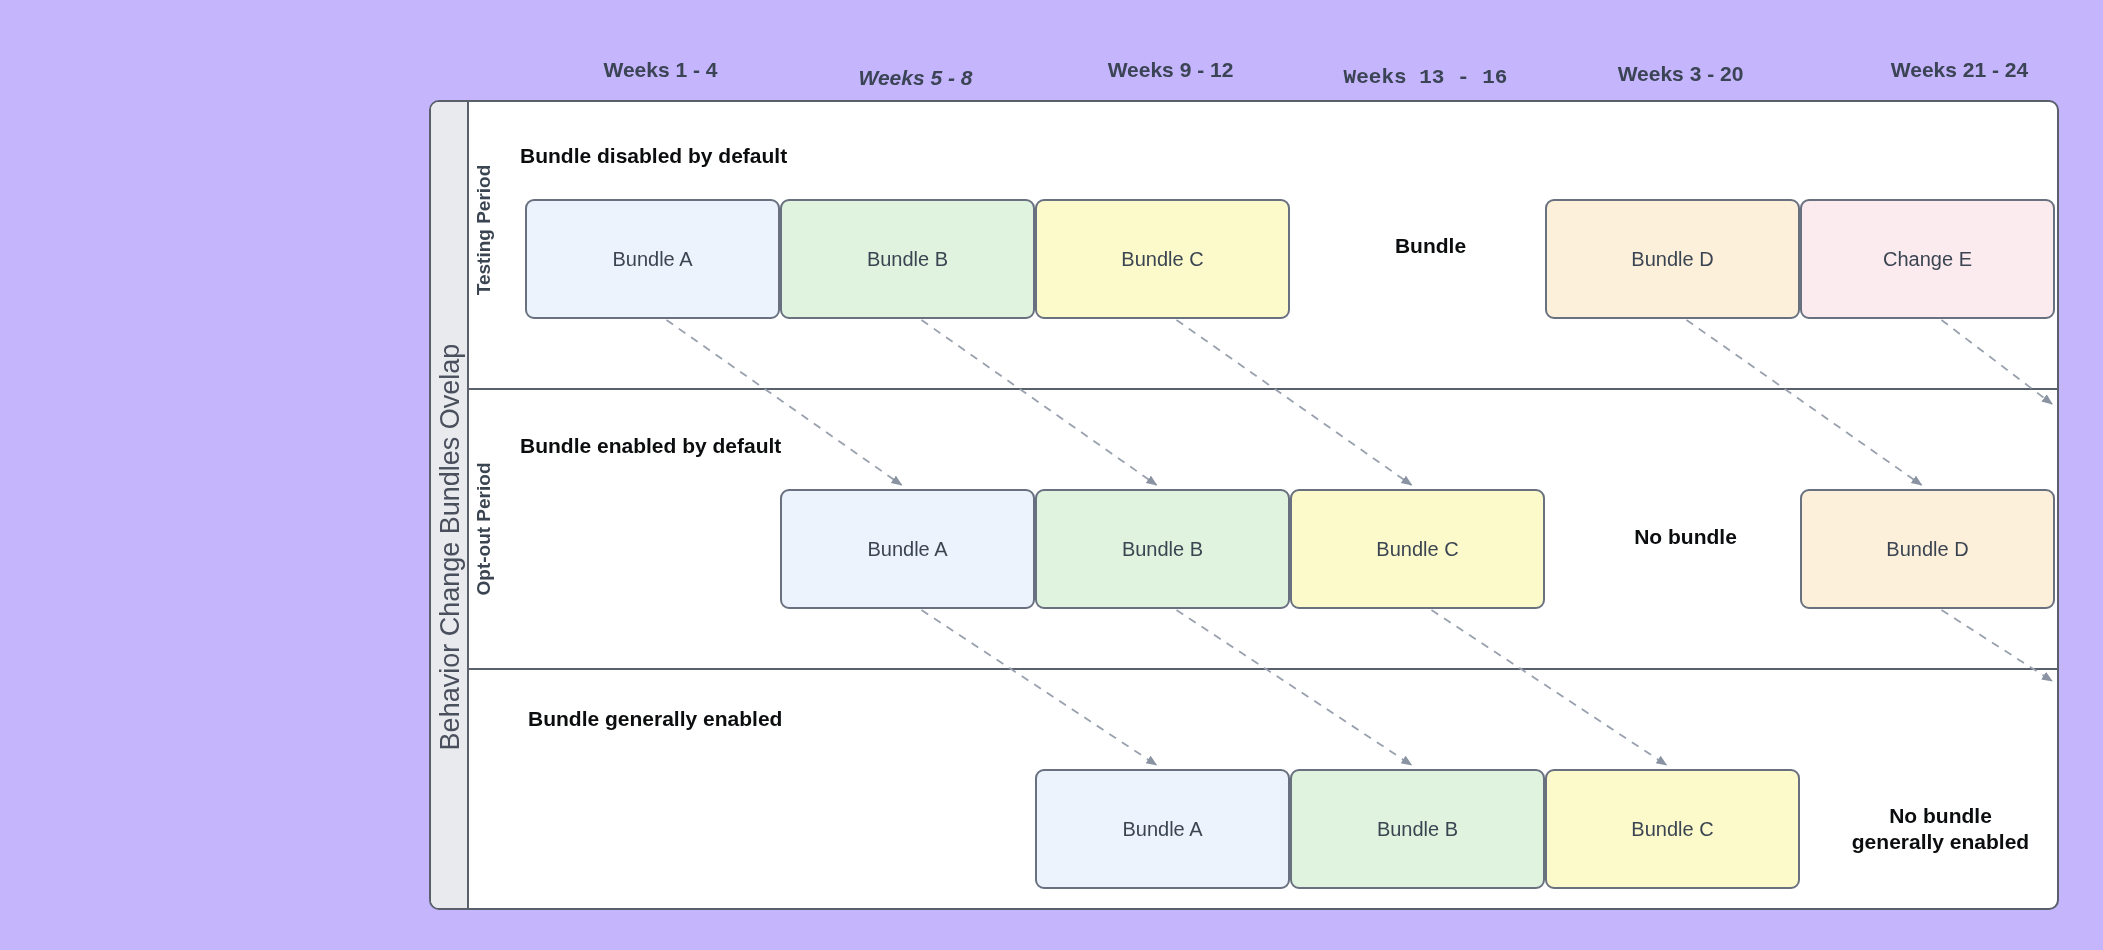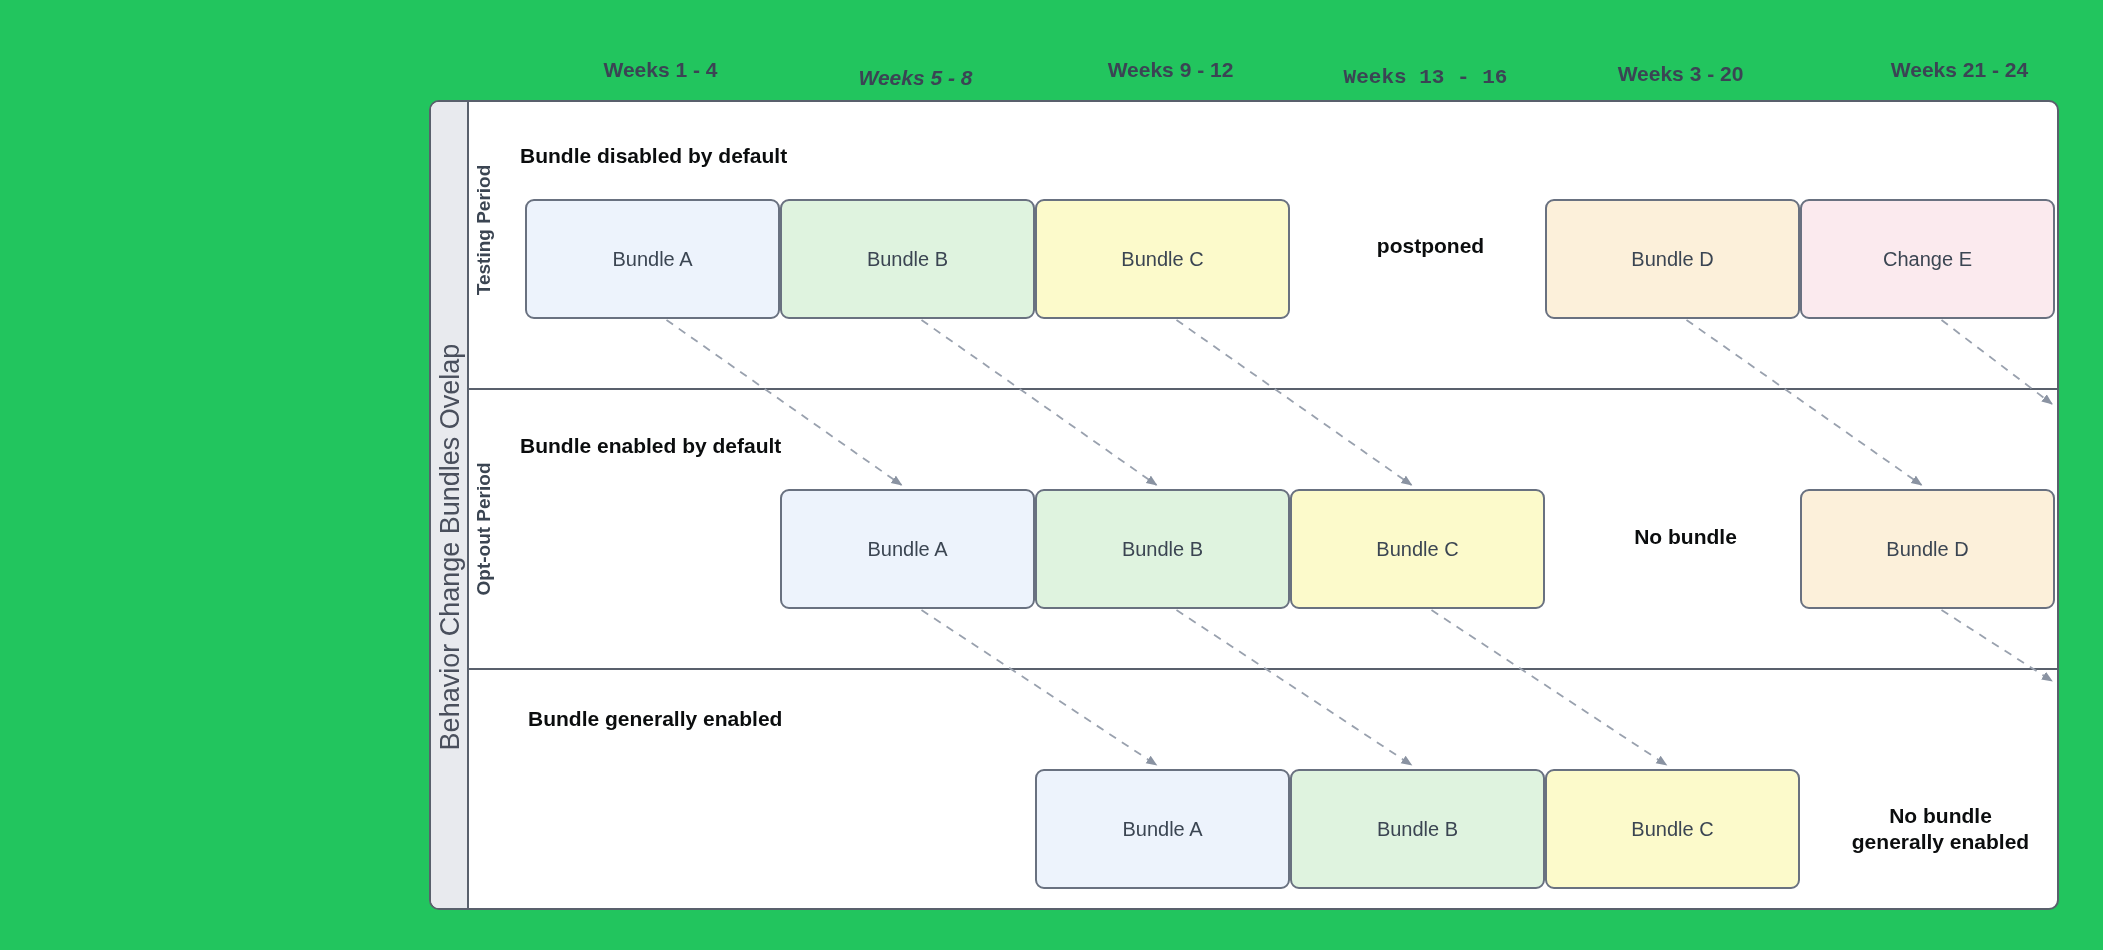--- a/index.html
+++ b/index.html
@@ -1,18 +1,18 @@
 <!DOCTYPE html>
 <html><head>
 <meta charset="utf-8">
 <style>
   html,body{margin:0;padding:0;background:#ffffff;}
   body{width:2103px;height:950px;overflow:hidden;
        font-family:"Liberation Sans", sans-serif;}
-  .stage{position:relative;width:2103px;height:950px;background:#22c55e;}
+  .stage{position:relative;width:2103px;height:950px;background:#c4b5fd;}
 
   
   .frame{position:absolute;left:429px;top:100px;width:1630px;height:810px;
          border:2px solid #59606c;border-radius:10px;box-sizing:border-box;background:#ffffff;}
   .strip{position:absolute;left:0;top:0;width:38px;height:100%;
          background:#e8eaee;border-right:2px solid #59606c;
          border-radius:8px 0 0 8px;box-sizing:border-box;}
   .strip-title{position:absolute;left:19px;top:445px;width:0;height:0;
                white-space:nowrap;transform:translate(-50%,-50%) rotate(-90deg);
                transform-origin:center;display:flex;align-items:center;justify-content:center;
@@ -76,21 +76,21 @@
       <div class="bundle-box" style="left: 1035px; top: 199px; background: rgb(252, 250, 203); border-color: rgb(105, 113, 128);">
         <span class="bundle-label" style="color: rgb(59, 69, 82);">Bundle C</span>
       </div>
       <div class="bundle-box" style="left: 1545px; top: 199px; background: rgb(252, 240, 218); border-color: rgb(105, 113, 128);">
         <span class="bundle-label" style="color: rgb(59, 69, 82);">Bundle D</span>
       </div>
       <div class="bundle-box" style="left: 1800px; top: 199px; background: rgb(251, 234, 238); border-color: rgb(105, 113, 128);">
         <span class="bundle-label" style="color: rgb(59, 69, 82);">Change E</span>
       </div>
       <div class="note" style="left: 1430.5px; top: 233px; color: rgb(11, 13, 14);">
-        <div>postponed</div>
+        <div>Bundle</div>
       </div>
       <div class="phase-label" style="left: 520px; top: 434px;">Bundle enabled by default</div>
       <div class="period-label" style="left: 484px; top: 529px;">Opt-out Period</div>
       <div class="bundle-box" style="left: 780px; top: 489px; background: rgb(237, 243, 252); border-color: rgb(105, 113, 128);">
         <span class="bundle-label" style="color: rgb(59, 69, 82);">Bundle A</span>
       </div>
       <div class="bundle-box" style="left: 1035px; top: 489px; background: rgb(223, 243, 223); border-color: rgb(105, 113, 128);">
         <span class="bundle-label" style="color: rgb(59, 69, 82);">Bundle B</span>
       </div>
       <div class="bundle-box" style="left: 1290px; top: 489px; background: rgb(252, 250, 203); border-color: rgb(105, 113, 128);">

